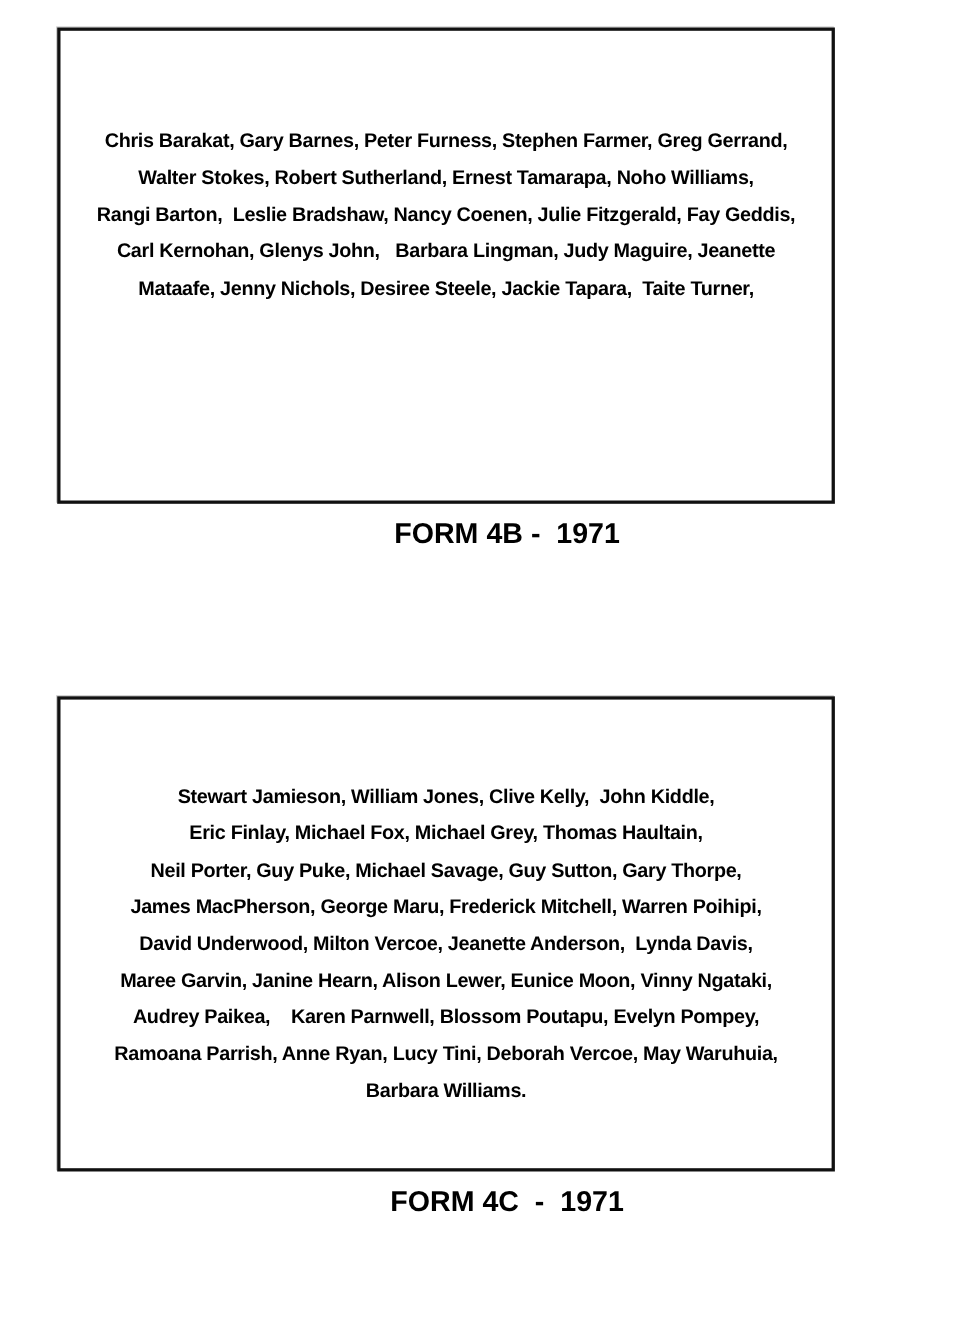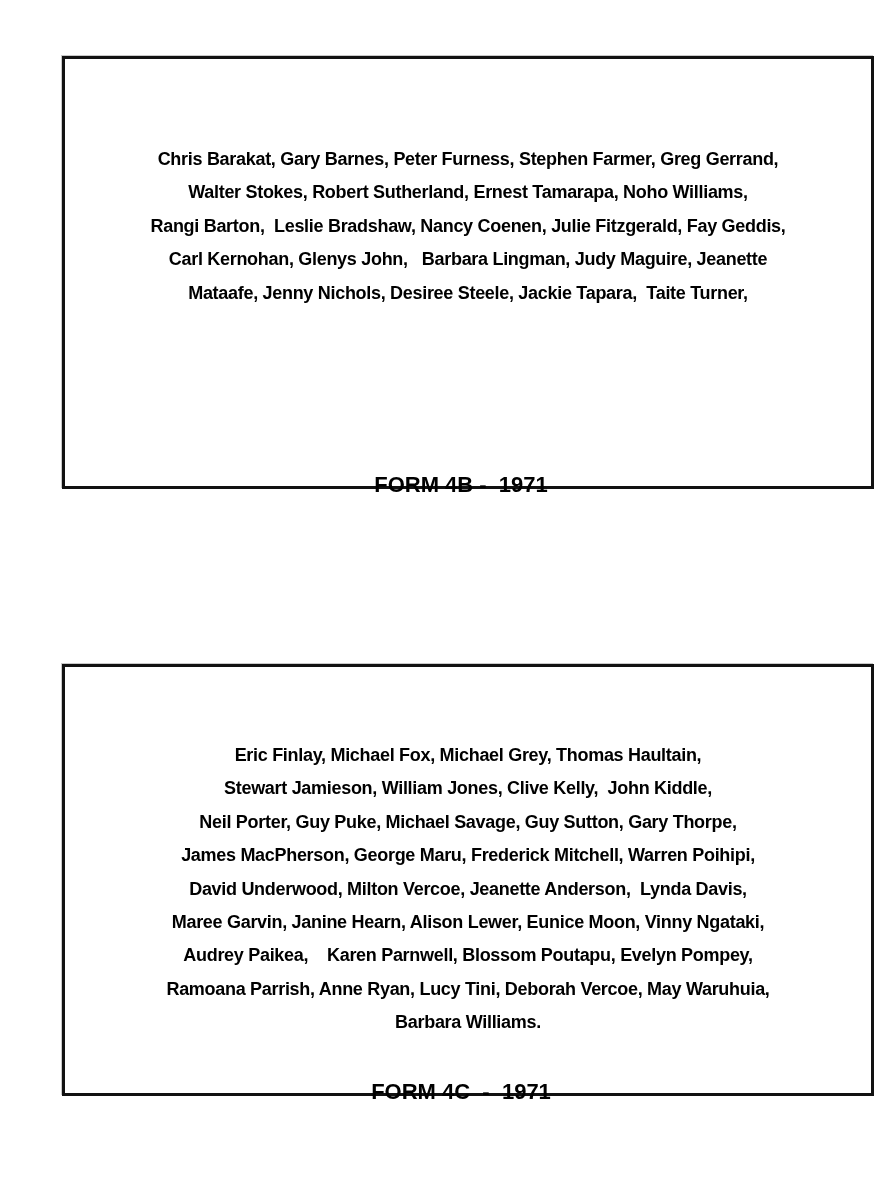--- a/index.html
+++ b/index.html
@@ -14,26 +14,25 @@
     background: var(--bg);
     overflow: hidden;
   }
   body {
     position: relative;
     font-family: "Liberation Sans", "DejaVu Sans", sans-serif;
     color: var(--fg);
   }
   .frame {
     position: absolute;
-    left: 62px;
-    width: 812px;
+    left: 52px;
+    width: 707px;
     border: 3px solid var(--frame-border);
     box-shadow: -1px -1px 0 0 #c9c9c9;
     background: var(--bg);
-    margin-top: 31px;
   }
   .frame-a {
     top: 25px;
     height: 433px;
     padding-top: 84px;
   }
   .frame-b {
     top: 633px;
     height: 432px;
     padding-top: 72px;
@@ -49,21 +48,21 @@
     letter-spacing: -0.3px;
     line-height: 33.4px;
     color: var(--fg);
   }
   .caption {
     position: absolute;
     left: 66px;
     width: 790px;
     text-align: center;
     font-weight: 700;
-    font-size: 22px;
+    font-size: 26px;
     line-height: 24px;
     white-space: pre;
     color: var(--fg);
   }
   .caption-a { top: 473px; }
   .caption-b { top: 1080px; }
 </style>
 </head>
 <body>
 
@@ -74,22 +73,22 @@
     <div class="names-line">Rangi Barton,  Leslie Bradshaw, Nancy Coenen, Julie Fitzgerald, Fay Geddis,</div>
     <div class="names-line">Carl Kernohan, Glenys John,   Barbara Lingman, Judy Maguire, Jeanette</div>
     <div class="names-line">Mataafe, Jenny Nichols, Desiree Steele, Jackie Tapara,  Taite Turner,</div>
   </div>
 </div>
 
 <div class="caption caption-a">FORM 4B -  1971</div>
 
 <div class="frame frame-b">
   <div class="names">
+    <div class="names-line">Stewart Jamieson, William Jones, Clive Kelly,  John Kiddle,</div>
     <div class="names-line">Eric Finlay, Michael Fox, Michael Grey, Thomas Haultain,</div>
-    <div class="names-line">Stewart Jamieson, William Jones, Clive Kelly,  John Kiddle,</div>
     <div class="names-line">Neil Porter, Guy Puke, Michael Savage, Guy Sutton, Gary Thorpe,</div>
     <div class="names-line">James MacPherson, George Maru, Frederick Mitchell, Warren Poihipi,</div>
     <div class="names-line">David Underwood, Milton Vercoe, Jeanette Anderson,  Lynda Davis,</div>
     <div class="names-line">Maree Garvin, Janine Hearn, Alison Lewer, Eunice Moon, Vinny Ngataki,</div>
     <div class="names-line">Audrey Paikea,    Karen Parnwell, Blossom Poutapu, Evelyn Pompey,</div>
     <div class="names-line">Ramoana Parrish, Anne Ryan, Lucy Tini, Deborah Vercoe, May Waruhuia,</div>
     <div class="names-line">Barbara Williams.</div>
   </div>
 </div>
 

